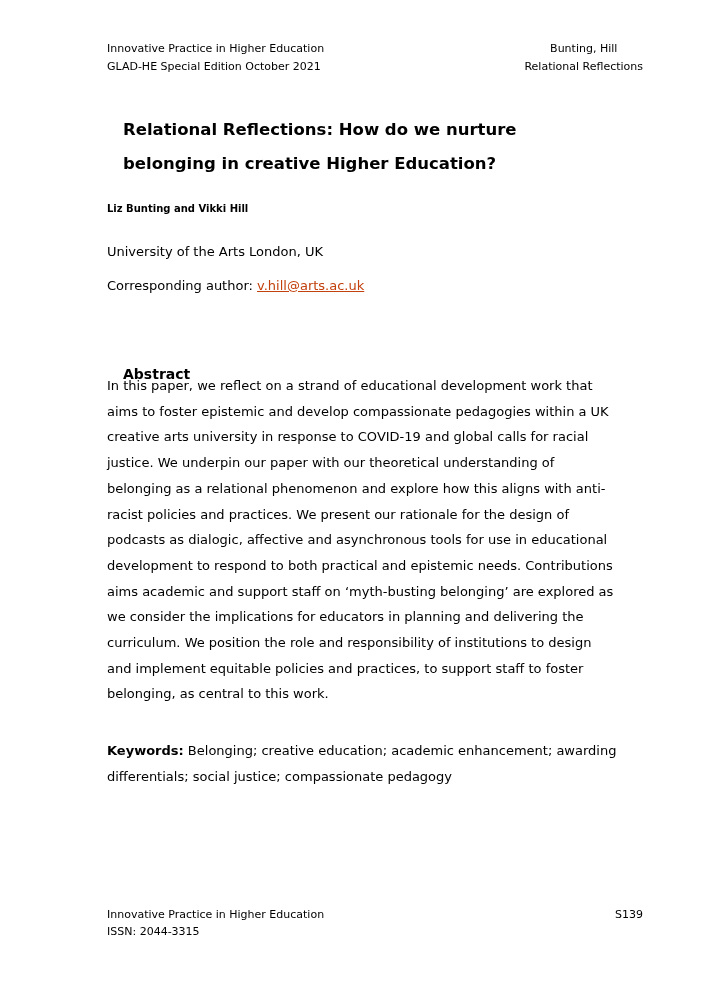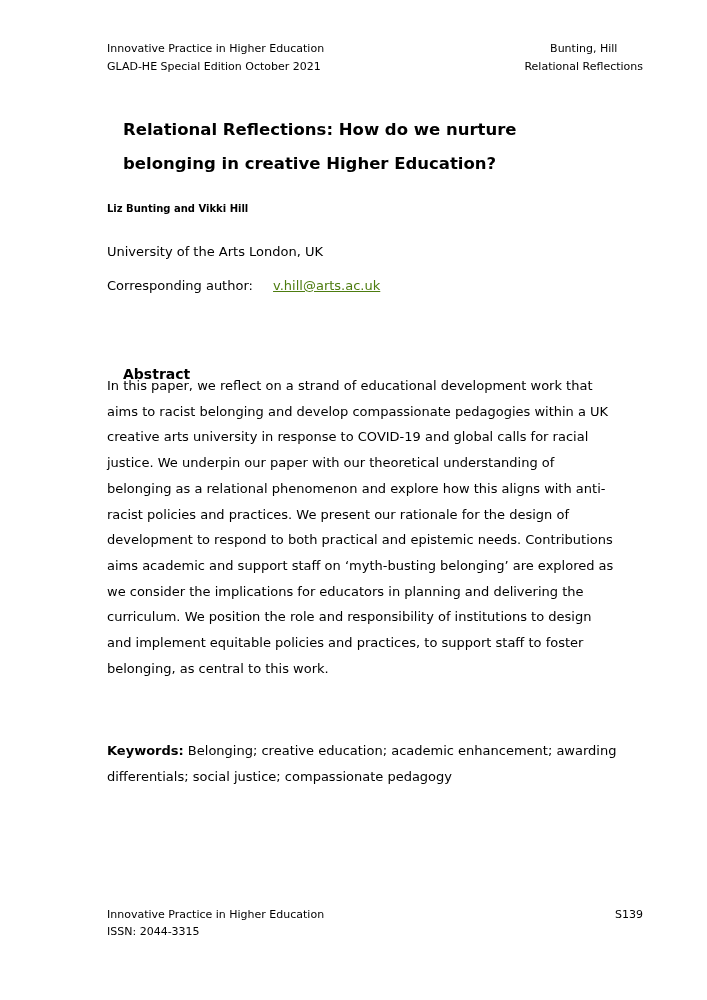--- a/index.html
+++ b/index.html
@@ -59,24 +59,23 @@
     line-height: 20px;
   }
   .corresponding {
     position: absolute;
     top: 276px;
     left: 107px;
     font-size: 13px;
     line-height: 20px;
   }
   .corresponding a {
-    color: #4d7c0f;
+    color: #c2410c;
     text-decoration: underline;
     cursor: pointer;
-    margin-left: 16px;
   }
 
   
   .abstract-heading {
     position: absolute;
     top: 348px;
     left: 107px;
     margin: 16px;
     font-size: 14px;
     font-weight: 700;
@@ -140,25 +139,26 @@
   <div class="affiliation">University of the Arts London, UK</div>
 
   <div class="corresponding">
     <span>Corresponding author: </span><a href="#">v.hill@arts.ac.uk</a>
   </div>
 
   <h2 class="abstract-heading">Abstract</h2>
 
   <div class="abstract-body">
       <div class="line">In this paper, we reflect on a strand of educational development work that</div>
-      <div class="line">aims to racist belonging and develop compassionate pedagogies within a UK</div>
+      <div class="line">aims to foster epistemic and develop compassionate pedagogies within a UK</div>
       <div class="line">creative arts university in response to COVID-19 and global calls for racial</div>
       <div class="line">justice. We underpin our paper with our theoretical understanding of</div>
       <div class="line">belonging as a relational phenomenon and explore how this aligns with anti-</div>
       <div class="line">racist policies and practices. We present our rationale for the design of</div>
+      <div class="line">podcasts as dialogic, affective and asynchronous tools for use in educational</div>
       <div class="line">development to respond to both practical and epistemic needs. Contributions</div>
       <div class="line">aims academic and support staff on ‘myth-busting belonging’ are explored as</div>
       <div class="line">we consider the implications for educators in planning and delivering the</div>
       <div class="line">curriculum. We position the role and responsibility of institutions to design</div>
       <div class="line">and implement equitable policies and practices, to support staff to foster</div>
       <div class="line">belonging, as central to this work.</div>
     </div>
 
   <div class="keywords">
     <div class="line"><strong>Keywords:</strong><span> Belonging; creative education; academic enhancement; awarding</span></div>

